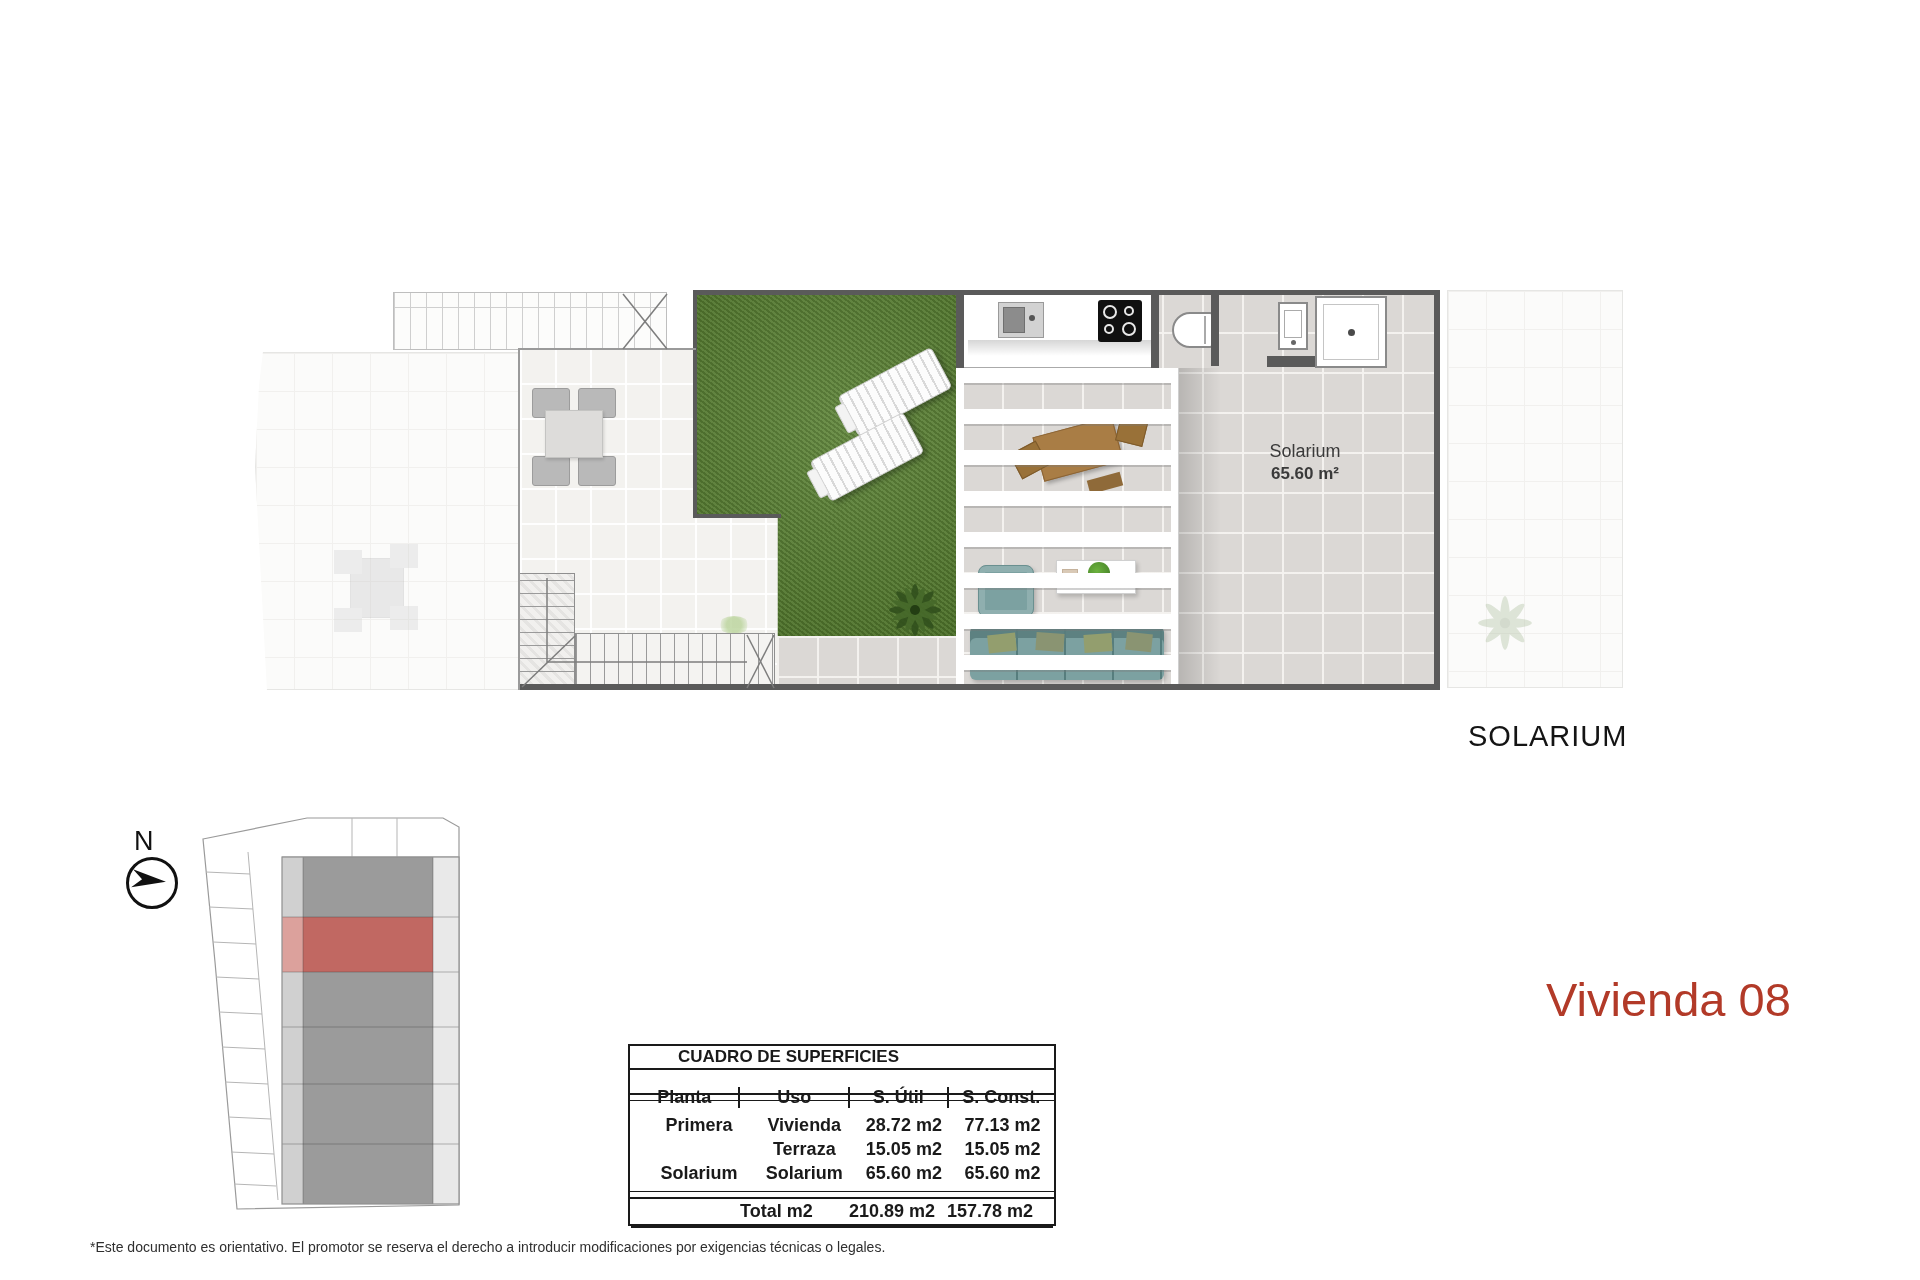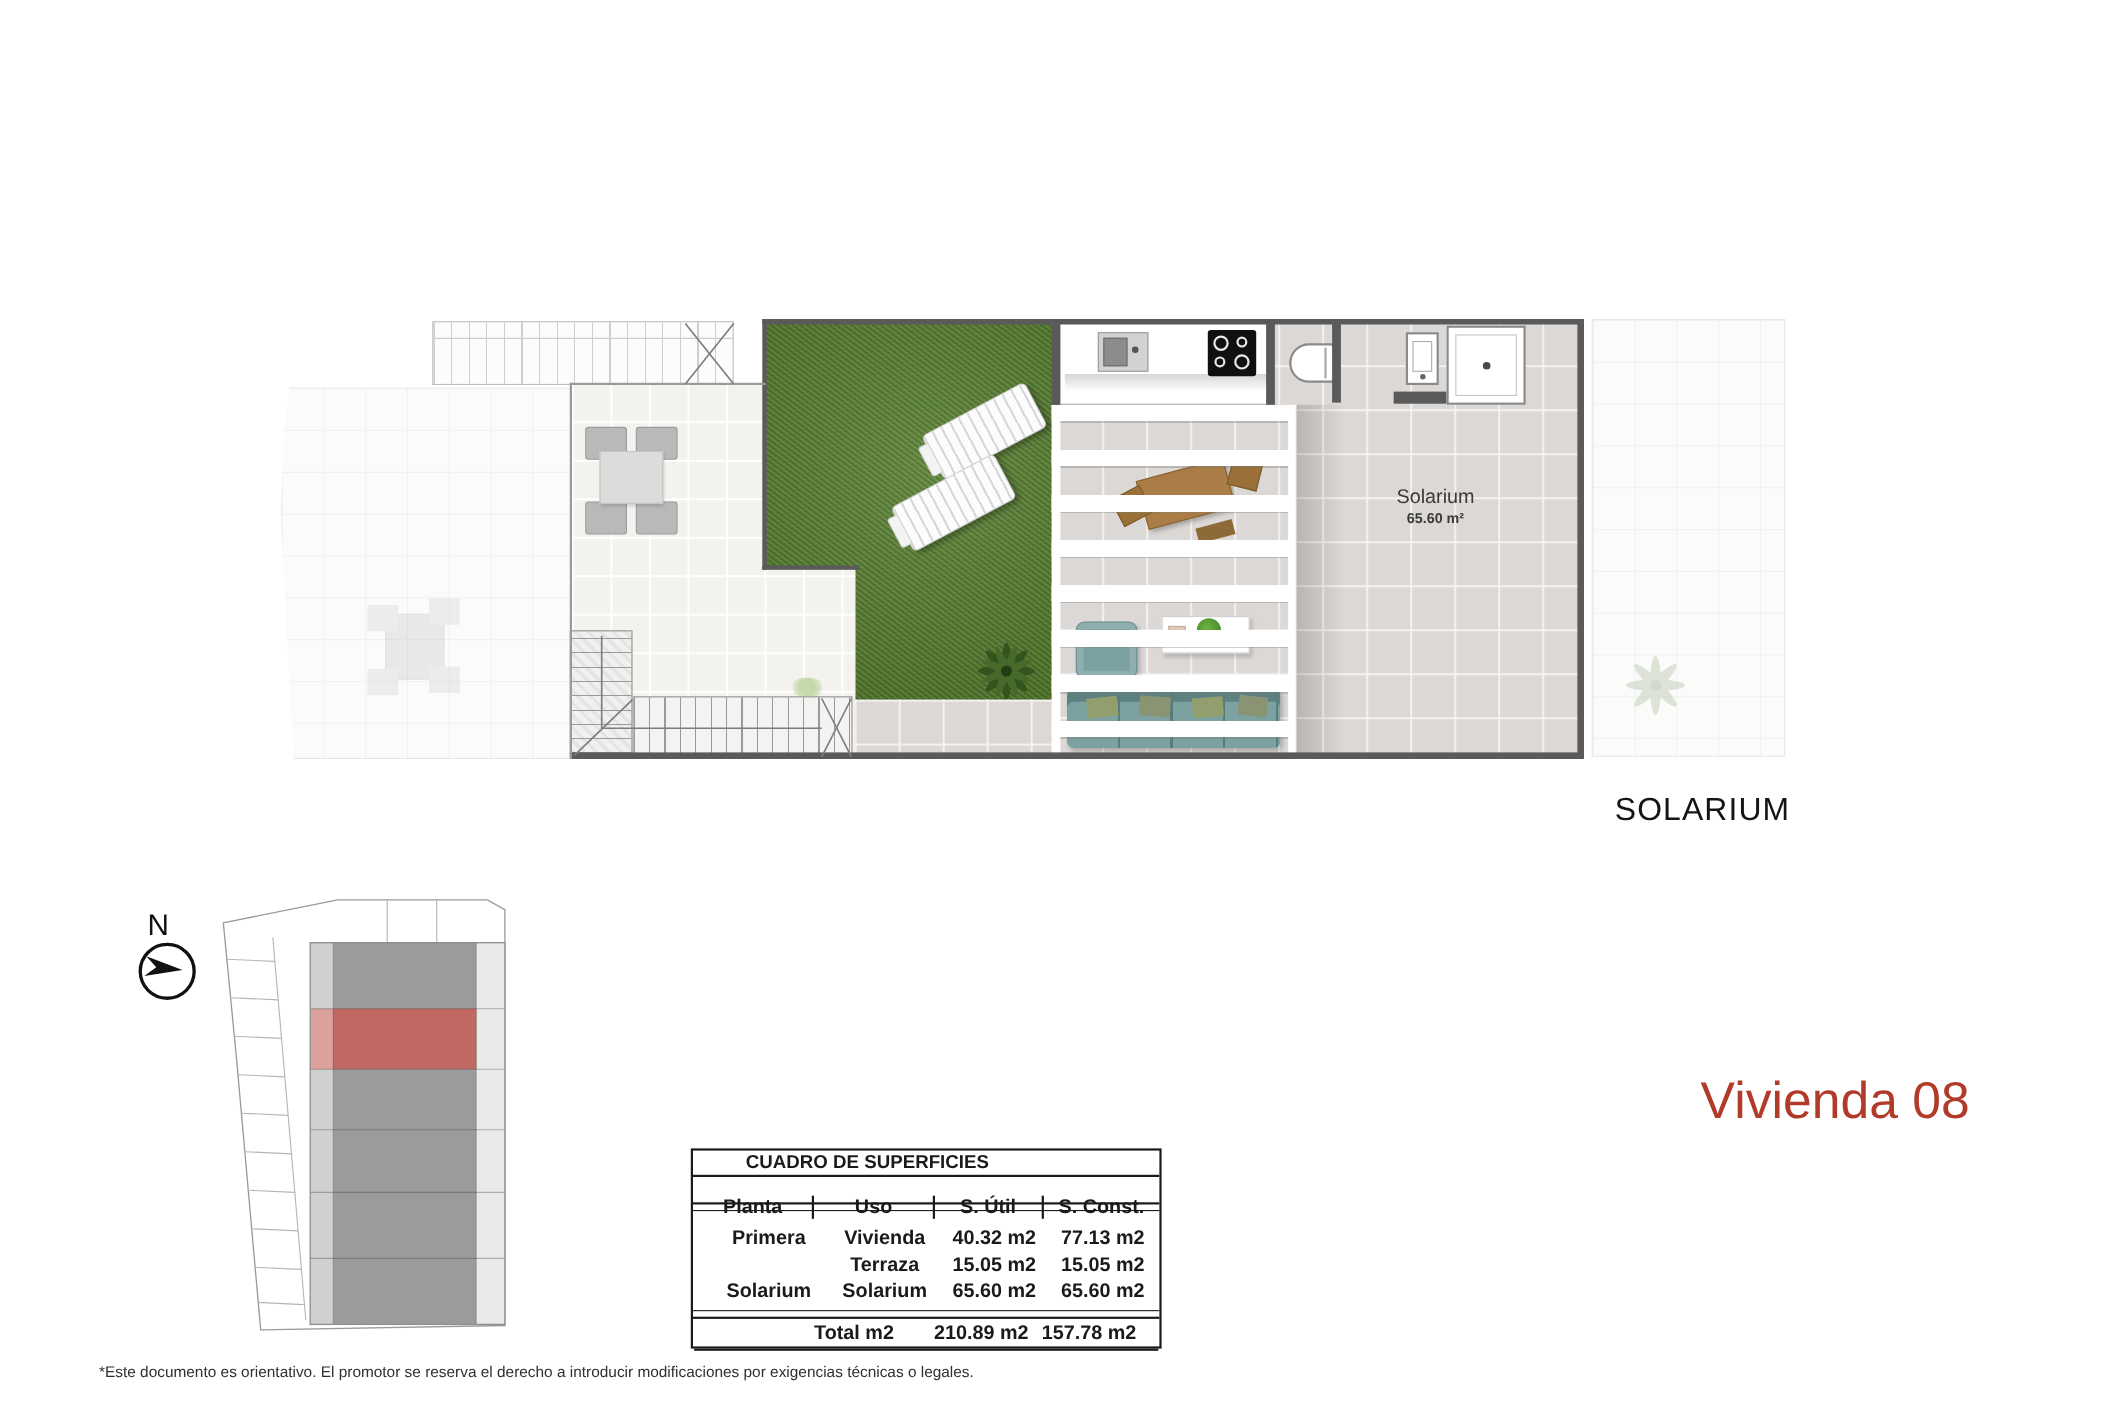--- a/index.html
+++ b/index.html
@@ -42,21 +42,21 @@
   .slats{background-image:repeating-linear-gradient(180deg,#ffffff 0 15px,rgba(120,120,120,.35) 15px 16.5px,rgba(255,255,255,0) 16.5px 41px);}
   .lounger{position:absolute;width:104px;height:44px;background:#fcfcfc;border:1px solid #cfcfcf;border-radius:5px;
     background-image:repeating-linear-gradient(90deg,#d9d9d9 0 2px,transparent 2px 9px);
     box-shadow:3px 4px 5px rgba(0,0,0,.28);}
   .lounger:after{content:"";position:absolute;left:-9px;top:7px;width:9px;height:28px;background:#f3f3f3;
     border:1px solid #d5d5d5;border-radius:3px;}
   .chair{position:absolute;background:#b9b9b9;border:1px solid #9c9c9c;border-radius:3px;}
   .g-table{position:absolute;background:#dddcda;border:1px solid #c4c4c2;box-shadow:1px 2px 3px rgba(0,0,0,.15);}
   .room-label{position:absolute;text-align:center;color:#3a3a3a;line-height:1.25;}
   .room-label .l1{font-size:18px;}
-  .room-label .l2{font-size:13px;font-weight:bold;}
+  .room-label .l2{font-size:17px;font-weight:bold;}
 
   
   .solarium-caption{position:absolute;left:1468px;top:720px;font-size:29px;letter-spacing:1px;color:#141414;}
   .vivienda-title{position:absolute;left:1546px;top:972px;font-size:47px;color:#b23a28;text-align:center;}
 
   
   .compass-n{position:absolute;left:134px;top:826px;font-size:27px;color:#111;}
   .compass-circle{position:absolute;left:126px;top:857px;width:46px;height:46px;border:3px solid #111;
     border-radius:50%;background:#fff;}
 
@@ -290,21 +290,21 @@
       <div class="c1">Planta</div>
       <div class="c2">Uso</div>
       <div class="c3">S. Útil</div>
       <div class="c4">S. Const.</div>
     </div>
     <div class="sep-a"></div>
     <div class="body">
       <div class="trow">
         <div class="c1">Primera</div>
         <div class="c2">Vivienda</div>
-        <div class="c3">40.32 m2</div>
+        <div class="c3">28.72 m2</div>
         <div class="c4">77.13 m2</div>
       </div>
       <div class="trow">
         <div class="c1"></div>
         <div class="c2">Terraza</div>
         <div class="c3">15.05 m2</div>
         <div class="c4">15.05 m2</div>
       </div>
       <div class="trow">
         <div class="c1">Solarium</div>

